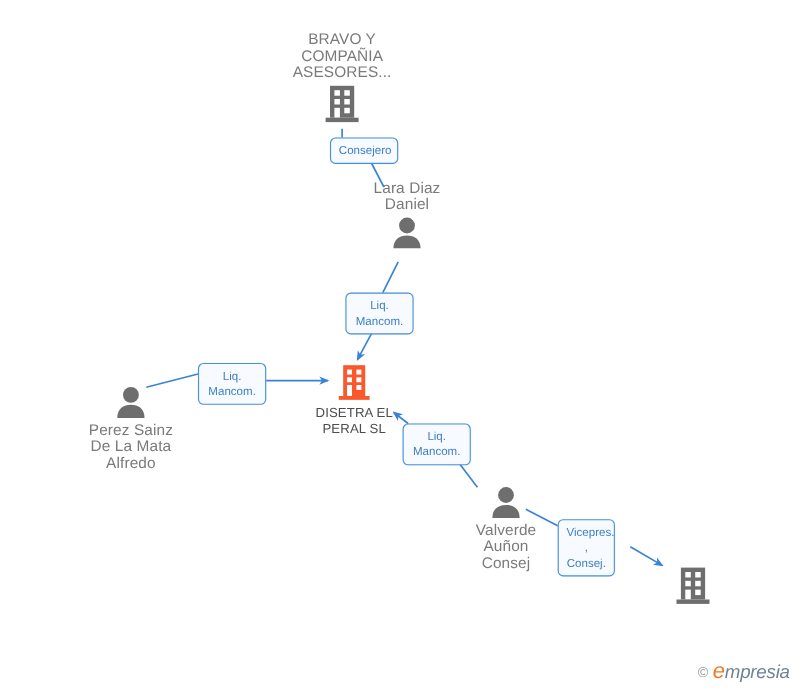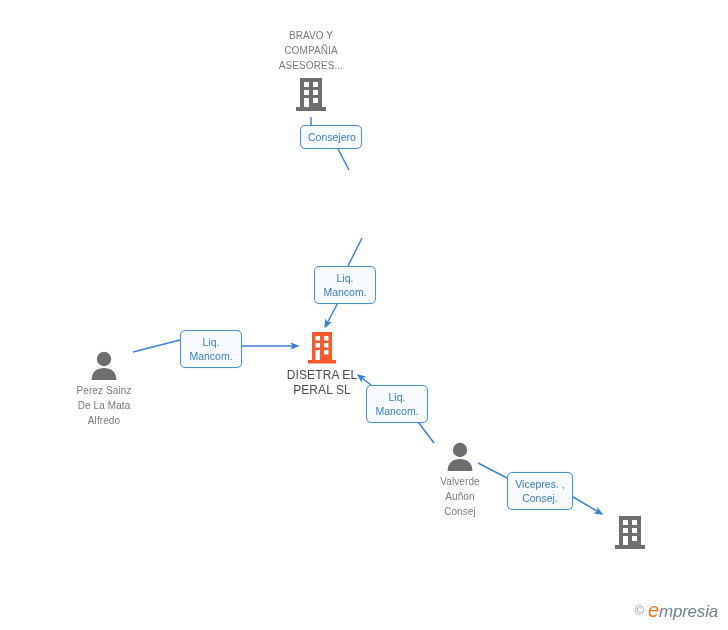--- a/index.html
+++ b/index.html
@@ -34,21 +34,21 @@
     text-align: center;
     z-index: 3;
   }
   .node .glyph {
     display: block;
     margin: 0 auto;
     line-height: 0;
   }
   .node .label {
     display: block;
-    font-size: 10px;
+    font-size: 14px;
     line-height: 15px;
     color: #7a7a7a;
     letter-spacing: 0.1px;
     white-space: pre-line;
   }
   .node.company-main .label {
     color: #4d4d4d;
     font-weight: normal;
     font-size: 12px;
     line-height: 15px;
@@ -147,22 +147,32 @@
         <rect x="19" y="6" width="5" height="5" fill="#ffffff"></rect>
         <rect x="10" y="14" width="5" height="5" fill="#ffffff"></rect>
         <rect x="19" y="14" width="5" height="5" fill="#ffffff"></rect>
         <rect x="10" y="22" width="5" height="9" fill="#ffffff"></rect>
         <rect x="19" y="22" width="5" height="5" fill="#ffffff"></rect>
         <rect x="2" y="31" width="30" height="4" fill="#6e6e6e"></rect>
       </svg>
     </span>
   </div>
 
-
-  <div class="node person" style="left:104px; top:350px;">
+  <div class="node person" style="left:370px; top:163px;">
+    <span class="label above">Lara Diaz
+Daniel</span>
+    <span class="glyph">
+      <svg width="28" height="30" viewBox="0 0 28 30">
+        <circle cx="14" cy="9" r="7.2" fill="#6e6e6e"></circle>
+        <path d="M 1.6 30 C 1.6 21.5 7.2 18 14 18 C 20.8 18 26.4 21.5 26.4 30 Z" fill="#6e6e6e"></path>
+      </svg>
+    </span>
+  </div>
+
+  <div class="node person" style="left:119px; top:350px;">
     <span class="glyph">
       <svg width="28" height="30" viewBox="0 0 28 30">
         <circle cx="14" cy="9" r="7.2" fill="#6e6e6e"></circle>
         <path d="M 1.6 30 C 1.6 21.5 7.2 18 14 18 C 20.8 18 26.4 21.5 26.4 30 Z" fill="#6e6e6e"></path>
       </svg>
     </span>
     <span class="label below">Perez Sainz
 De La Mata
 Alfredo</span>
   </div>
@@ -215,21 +225,21 @@
 
   <div class="badge" style="left:314px; top:266px; width:62px;">Liq.
 Mancom.</div>
 
   <div class="badge" style="left:180px; top:330px; width:62px;">Liq.
 Mancom.</div>
 
   <div class="badge" style="left:366px; top:385px; width:62px;">Liq.
 Mancom.</div>
 
-  <div class="badge" style="left:507px; top:472px; width:66px;">Vicepres. ,
+  <div class="badge" style="left:507px; top:472px; width:52px;">Vicepres. ,
 Consej.</div>
 
   <div id="watermark">
     <span class="cmark">©</span>
     <span class="wordmark"><span class="e">e</span><span>mpresia</span></span>
   </div>
 
 </div>
 
 </body></html>

